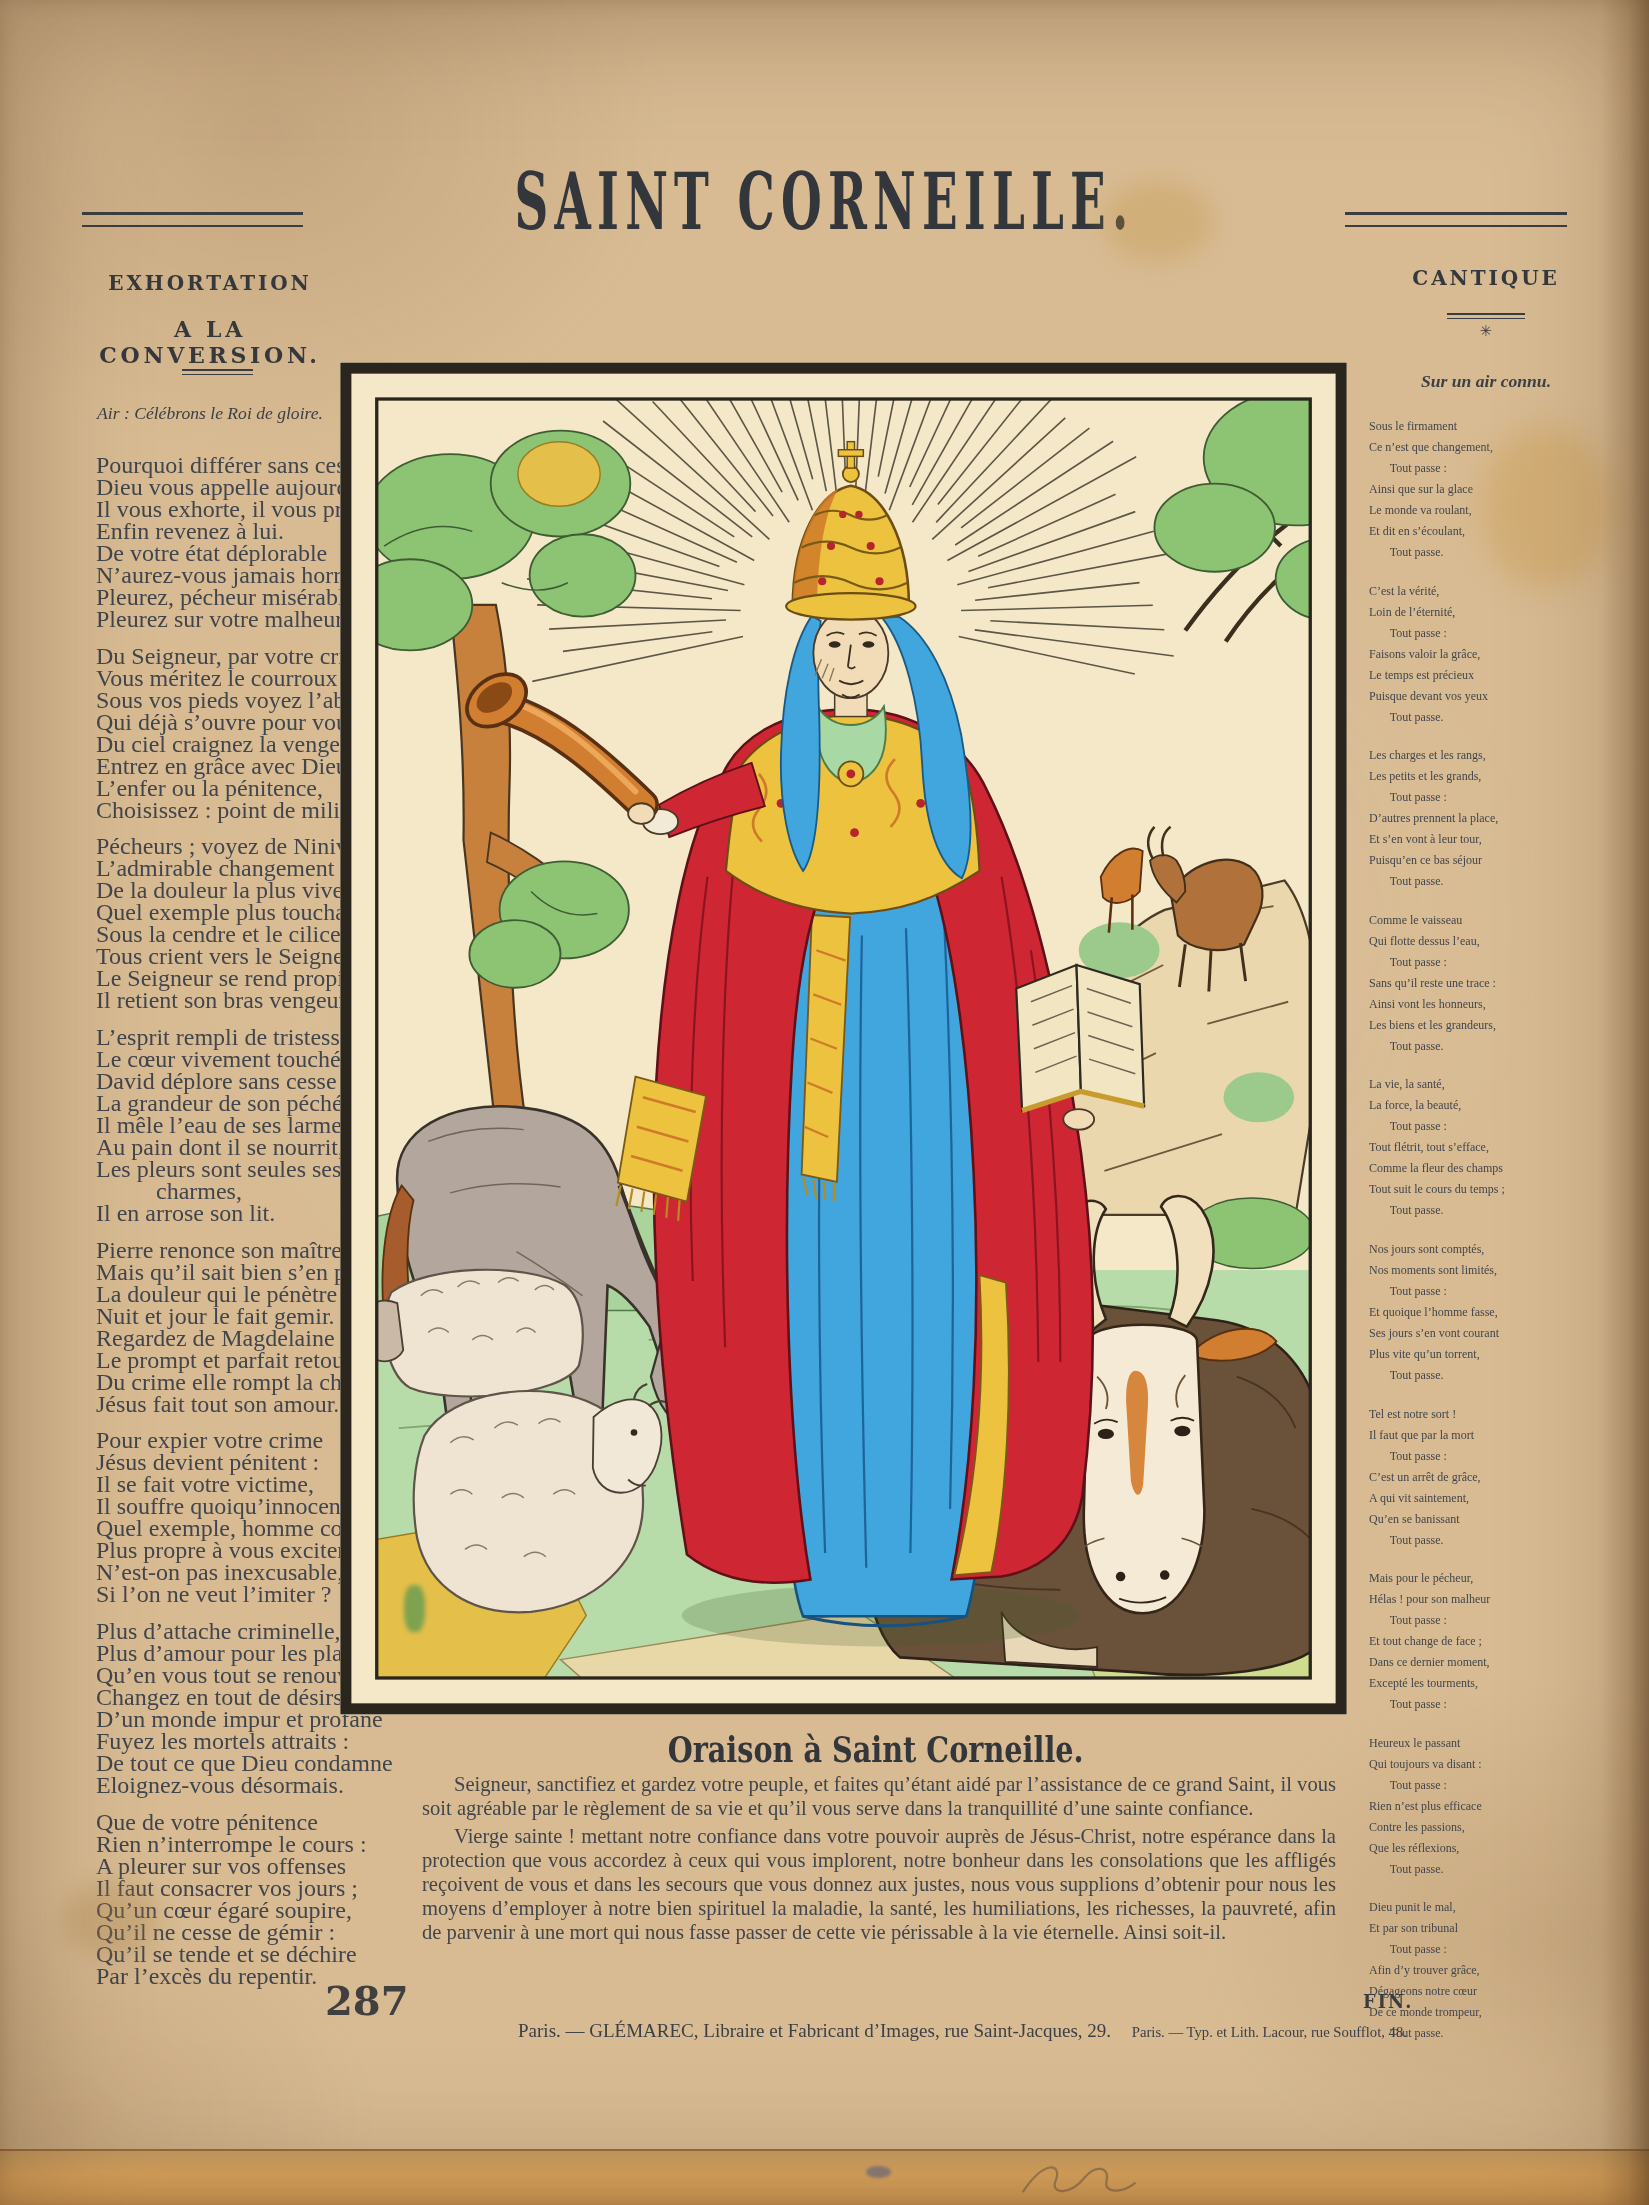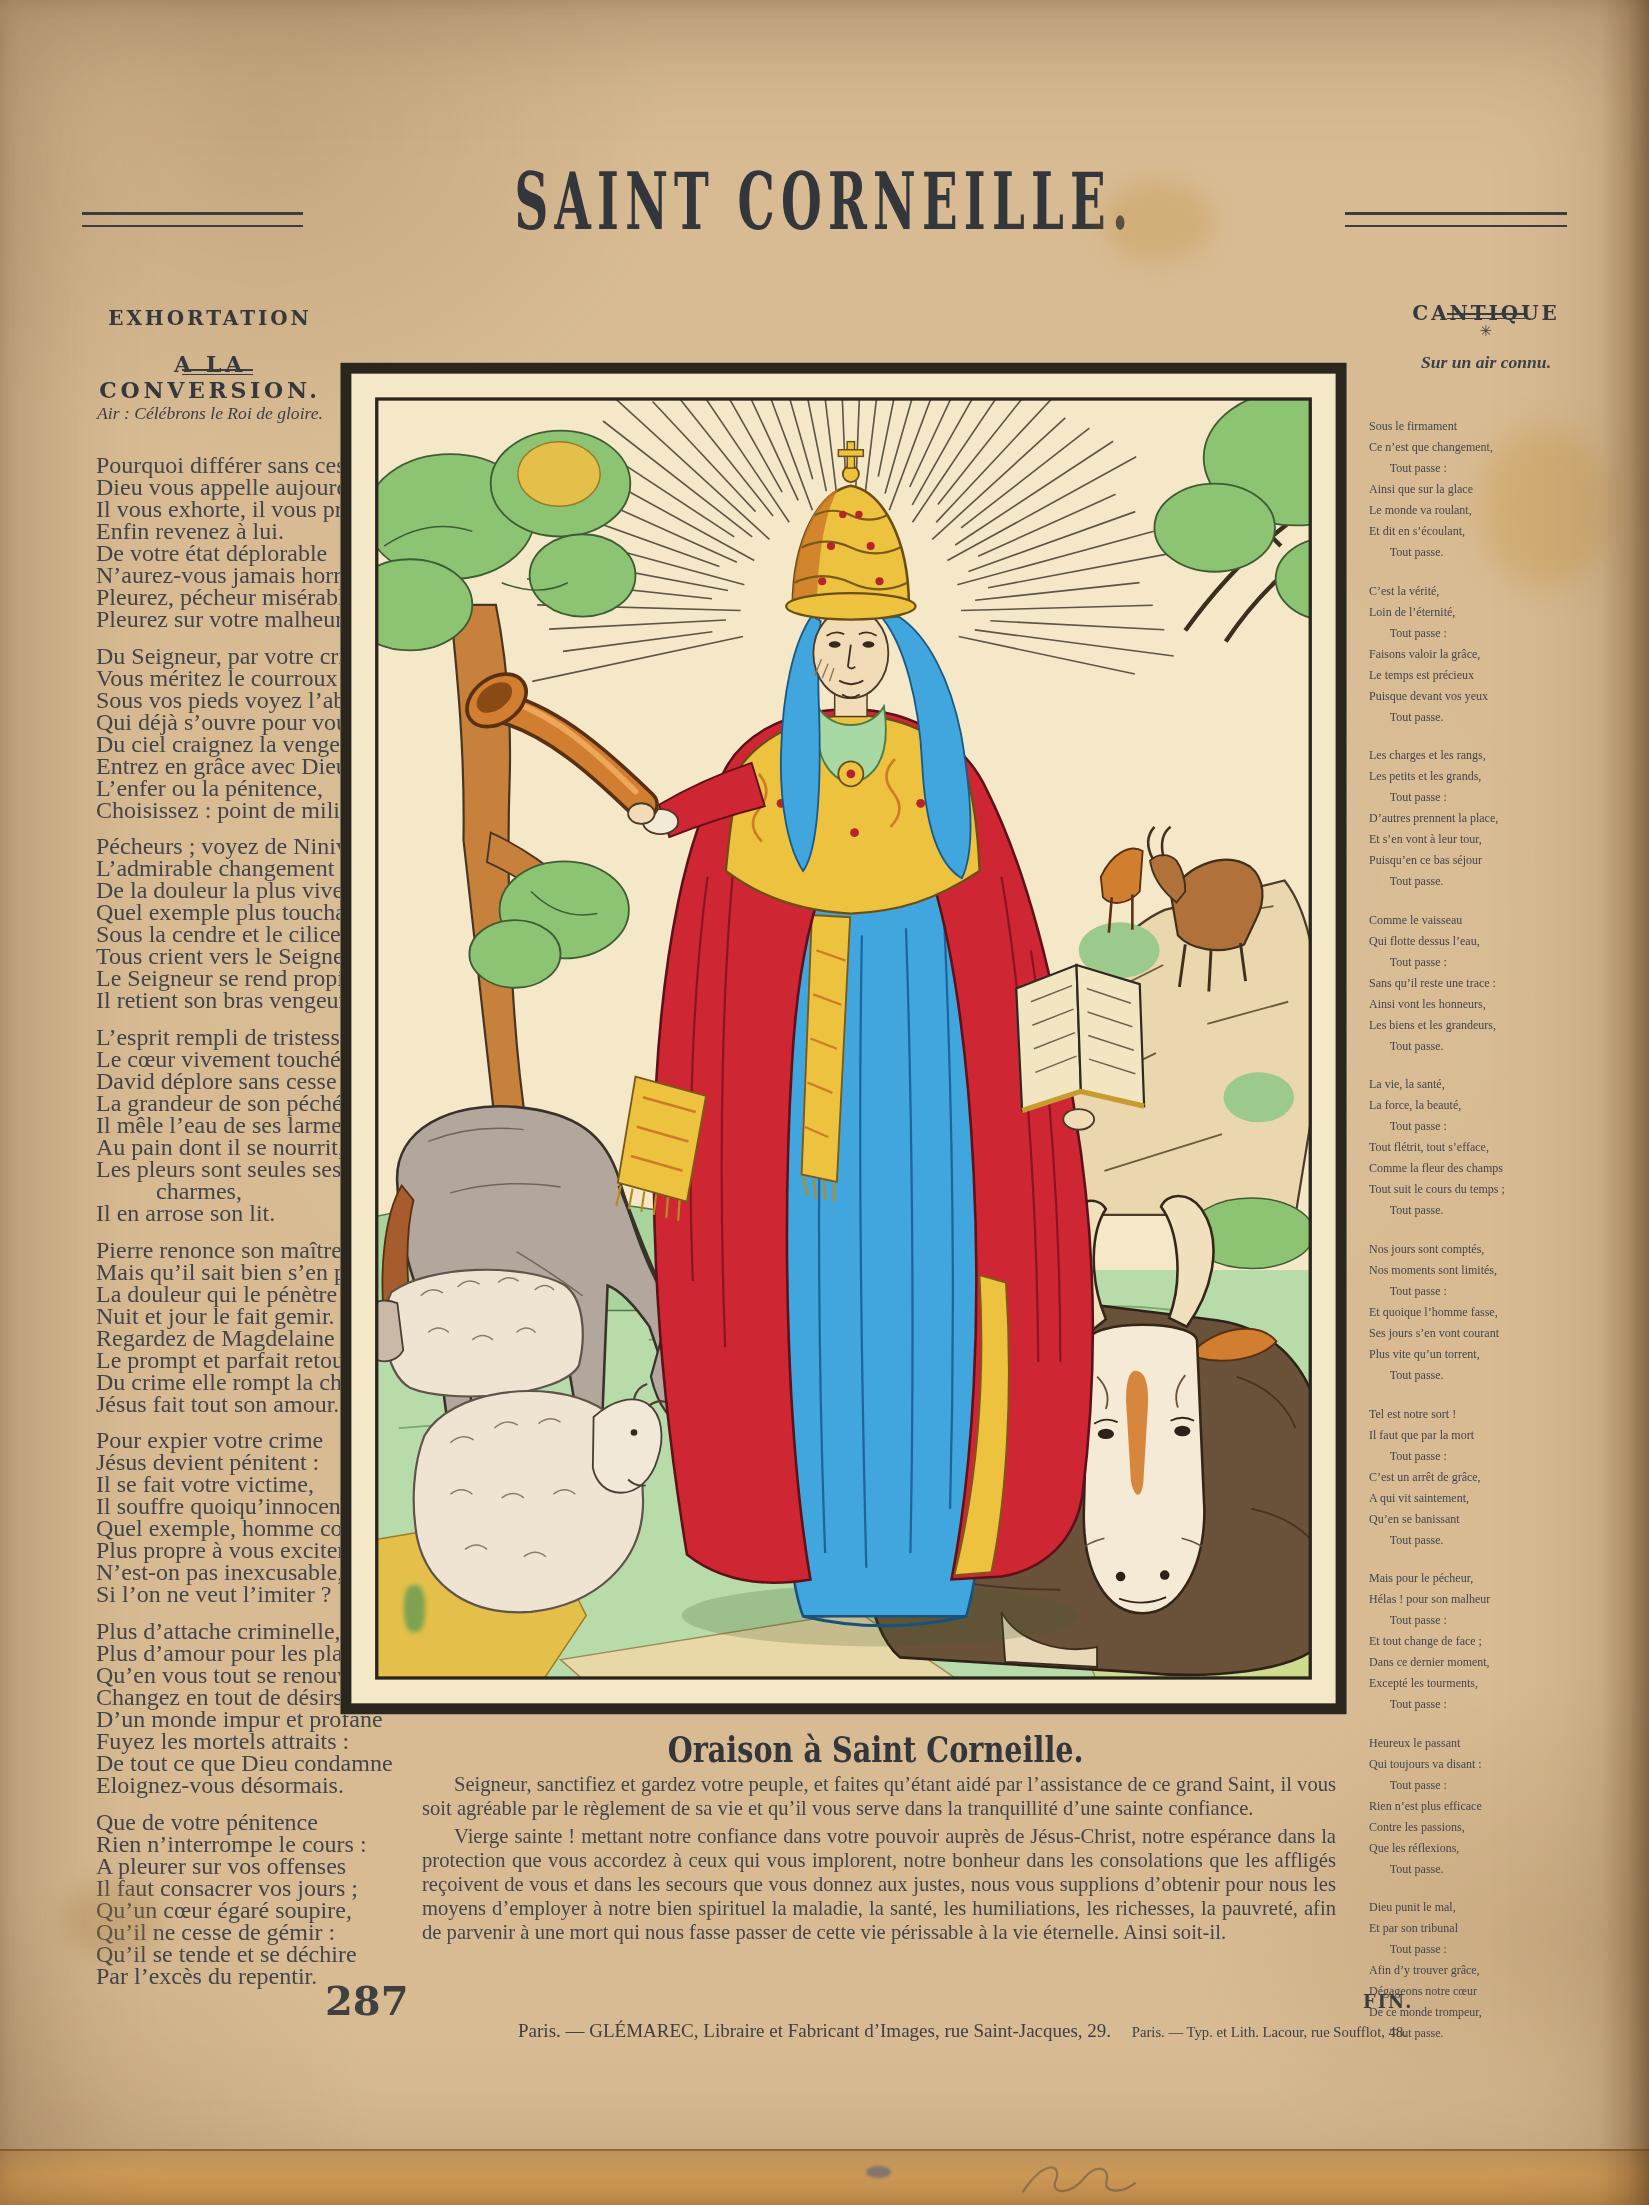--- a/index.html
+++ b/index.html
@@ -19,21 +19,21 @@
   .title-wrap{left:0;right:0;top:156px;text-align:center;}
   .title-wrap span{
     display:inline-block;transform:scaleX(.60);transform-origin:center;
     font-family:"DejaVu Serif", serif;font-weight:bold;font-size:78px;
     letter-spacing:10.3px;color:#33363b;white-space:nowrap;
   }
   .title-rule{height:9.6px;border-top:3.7px solid #3a3d41;border-bottom:2.9px solid #3a3d41;top:212px;}
   .title-rule.left{left:82px;width:221px;}
   .title-rule.right{left:1345px;width:222px;}
   
-  .colhead{font-family:"DejaVu Serif", serif;font-weight:bold;color:#35383d;text-align:center;margin-top:35px;}
+  .colhead{font-family:"DejaVu Serif", serif;font-weight:bold;color:#35383d;text-align:center;}
   .lc{left:87px;width:246px;}
   .rc{left:1363px;width:246px;}
   .rule-sm{border-top:2.2px solid #3a3d41;border-bottom:0.7px solid #3a3d41;height:2.9px;}
   .air{font-style:italic;text-align:center;font-size:17.6px;color:#3c4046;}
   .stanza{
     white-space:pre;font-size:24px;line-height:22px;margin:0 0 14.7px 0;color:#41454c;
   }
   .rc .stanza{font-size:12px;line-height:21px;margin-bottom:17.6px;}
   .stanzas{position:absolute;}
   .fin{font-family:"DejaVu Serif", serif;font-weight:bold;letter-spacing:2.2px;font-size:17.6px;color:#393c41;}
@@ -136,21 +136,21 @@
 Il faut consacrer vos jours ;
 Qu’un cœur égaré soupire,
 Qu’il ne cesse de gémir :
 Qu’il se tende et se déchire
 Par l’excès du repentir.</div>
 </div>
 
 <div class="abs rc colhead" style="top:266px;font-size:20px;letter-spacing:2.9px;">CANTIQUE</div>
 <div class="abs rule-sm" style="left:1447px;top:313px;width:78px;"></div>
 <div class="abs rc" style="top:322px;text-align:center;font-size:14.7px;color:#3c4046;">✳</div>
-<div class="abs rc air" style="top:352px;font-weight:bold;">Sur un air connu.</div>
+<div class="abs rc air" style="top:371px;font-weight:bold;">Sur un air connu.</div>
 <div class="stanzas rc" style="left:1369px;top:416px;">
   <div class="stanza">Sous le firmament
 Ce n’est que changement,
        Tout passe :
 Ainsi que sur la glace
 Le monde va roulant,
 Et dit en s’écoulant,
        Tout passe.</div>
   <div class="stanza">C’est la vérité,
 Loin de l’éternité,

